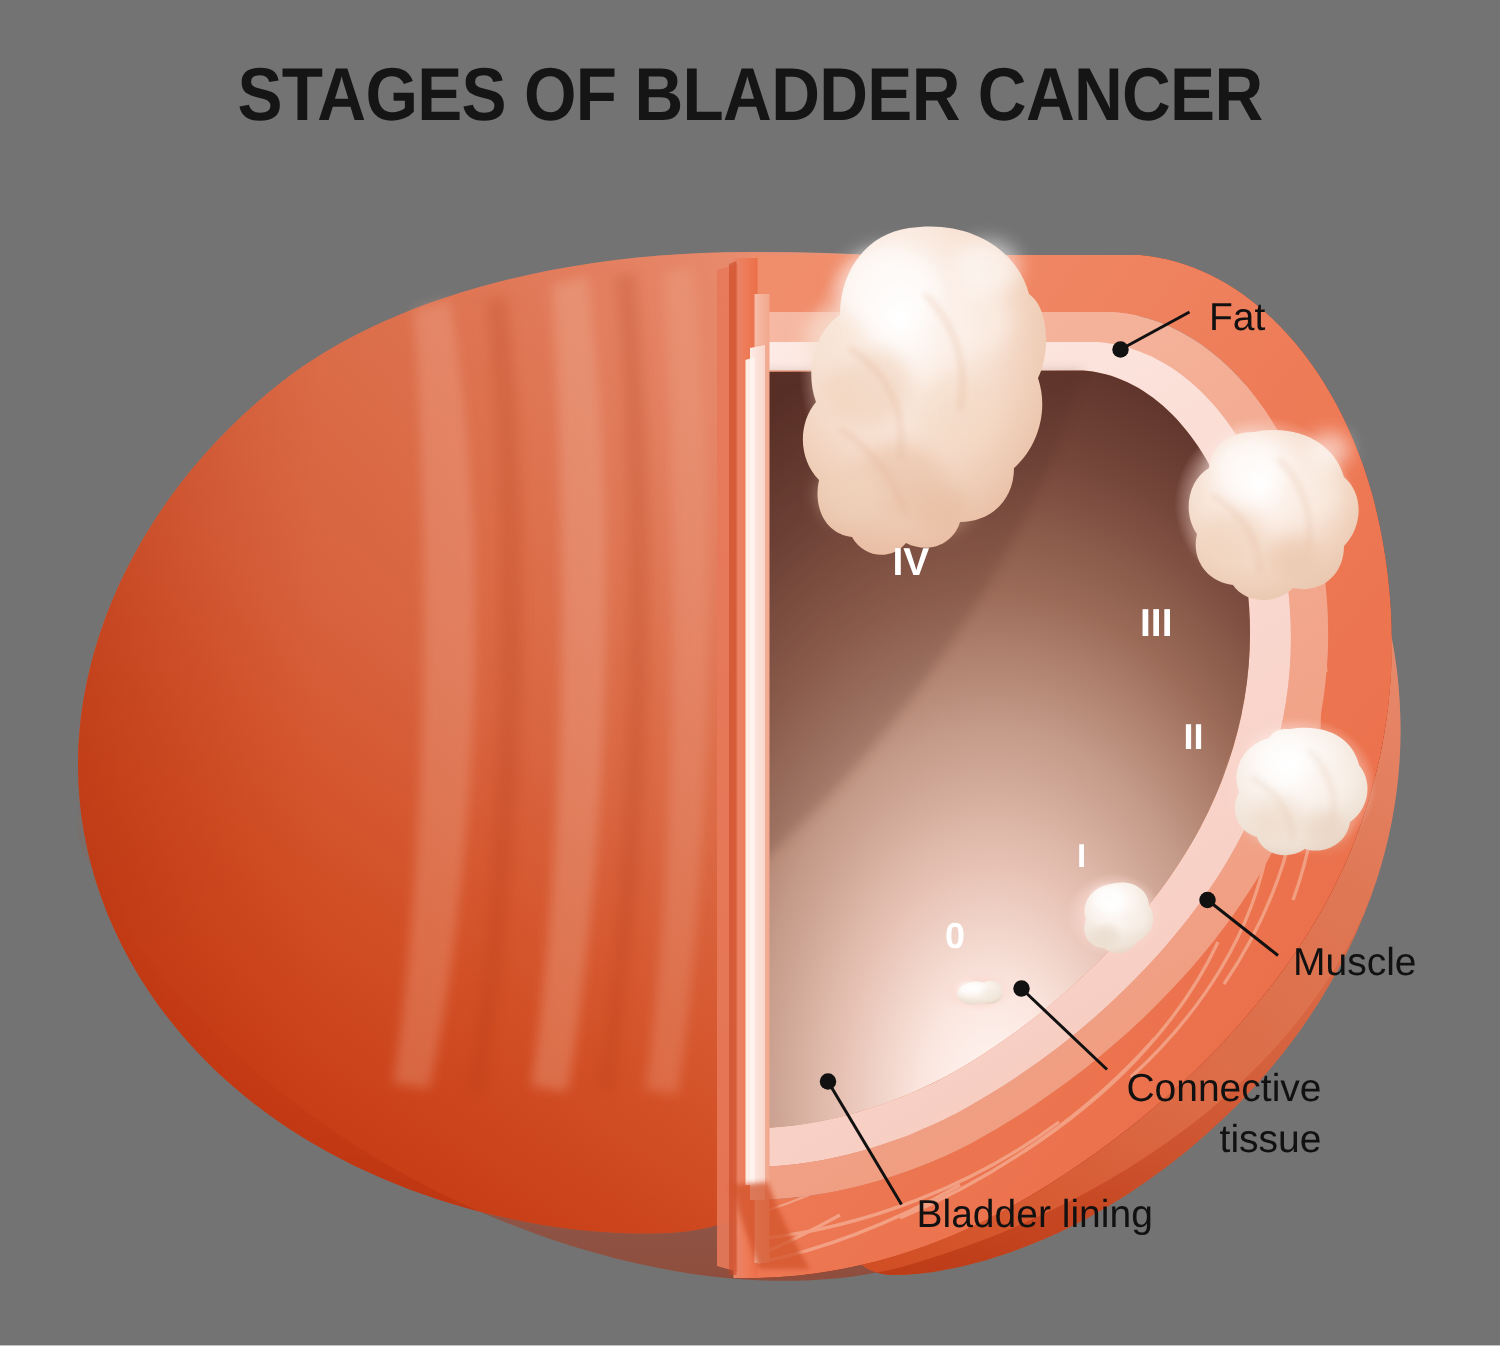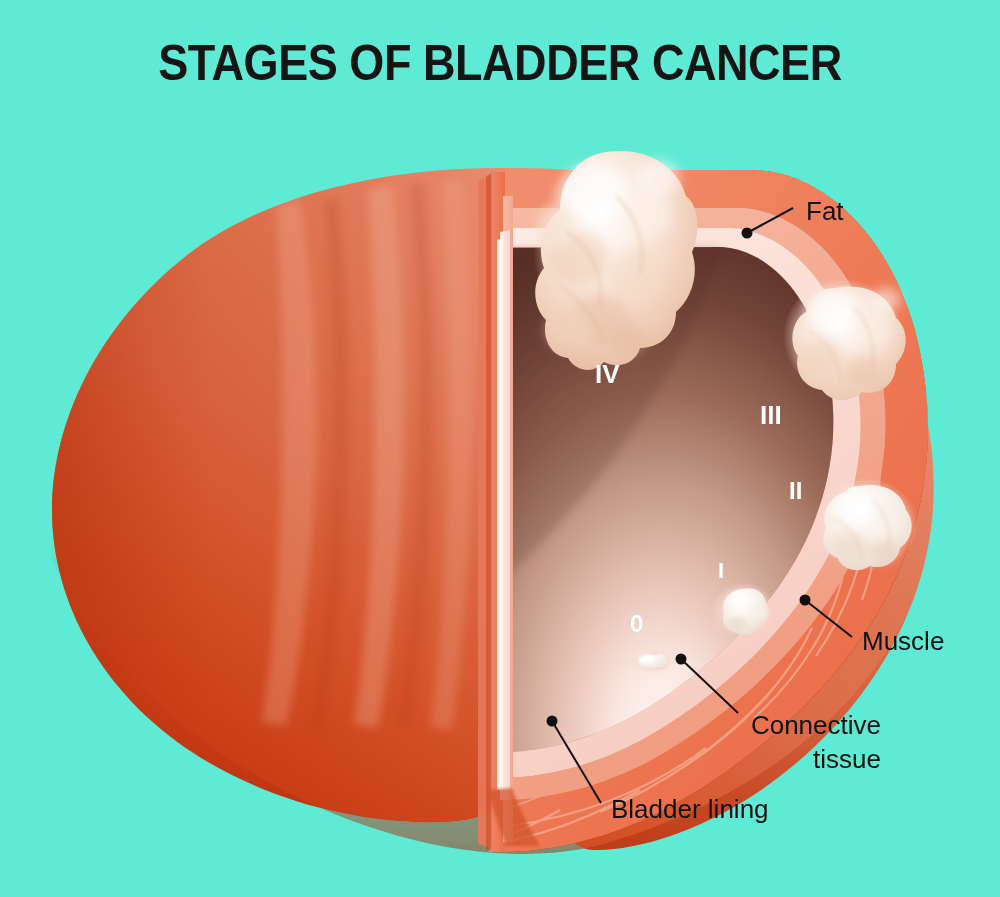--- a/index.html
+++ b/index.html
@@ -12,21 +12,21 @@
     width: 1000px;
     height: 897px;
     overflow: hidden;
     font-family: "Liberation Sans", sans-serif;
     position: relative;
   }
   #figure-root {
     position: relative;
     width: 1000px;
     height: 897px;
-    background: #5eead4;
+    background: #737373;
   }
   #title-text {
     position: absolute;
     top: 34px;
     left: 0;
     width: 1000px;
     text-align: center;
     font-family: "Liberation Sans", sans-serif;
     font-weight: bold;
     font-size: 50px;

